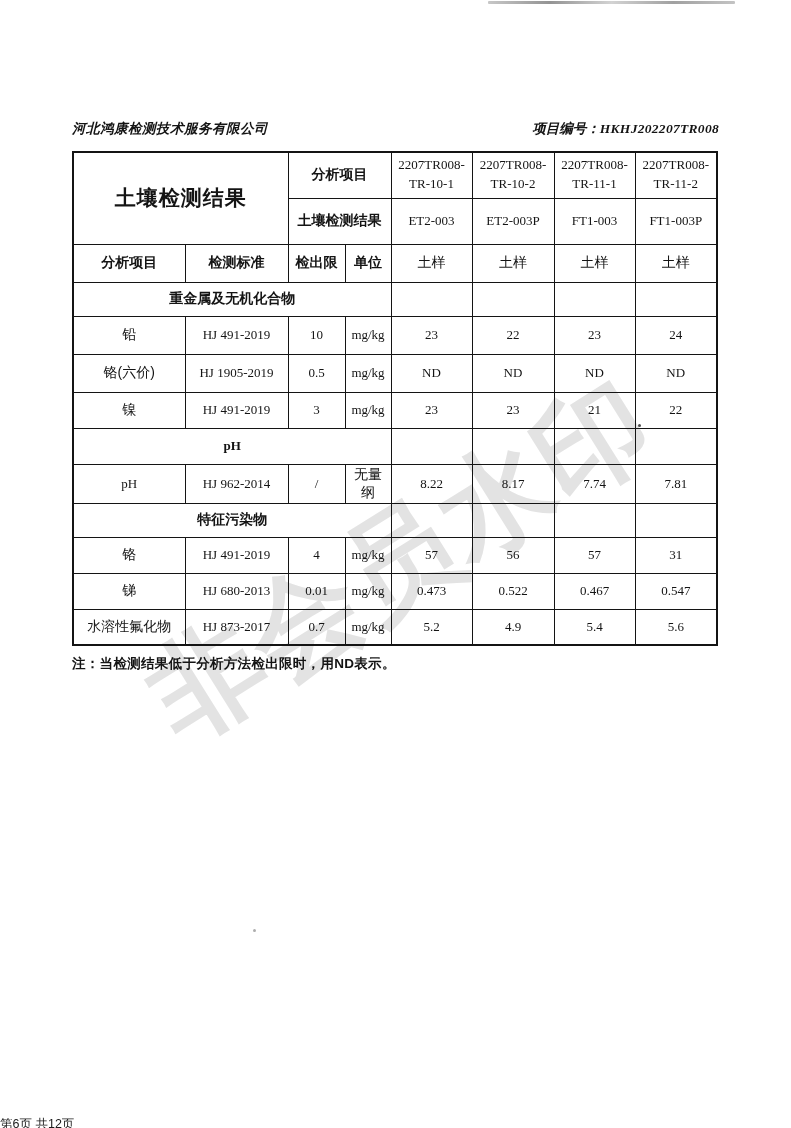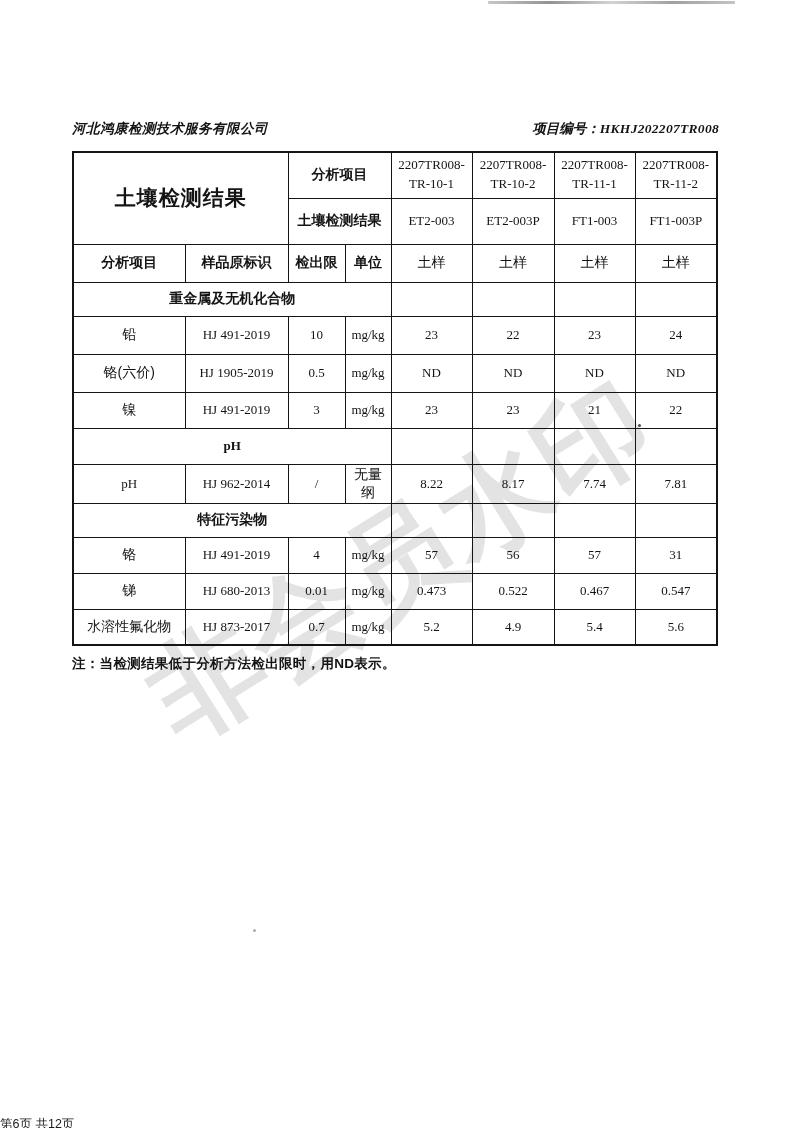--- a/index.html
+++ b/index.html
@@ -114,21 +114,21 @@
       <tr class="rh46">
         <td class="c-hdr" colspan="2">土壤检测结果</td>
         <td class="c-serif">ET2-003</td>
         <td class="c-serif">ET2-003P</td>
         <td class="c-serif">FT1-003</td>
         <td class="c-serif">FT1-003P</td>
       </tr>
 
       <tr class="rh38">
         <td class="c-hdr">分析项目</td>
-        <td class="c-hdr">样品原标识</td>
+        <td class="c-hdr">检测标准</td>
         <td class="c-hdr">检出限</td>
         <td class="c-hdr">单位</td>
         <td class="c-item">土样</td>
         <td class="c-item">土样</td>
         <td class="c-item">土样</td>
         <td class="c-item">土样</td>
       </tr>
 
       <tr class="rh34">
         <td class="c-section" colspan="4">重金属及无机化合物</td>

